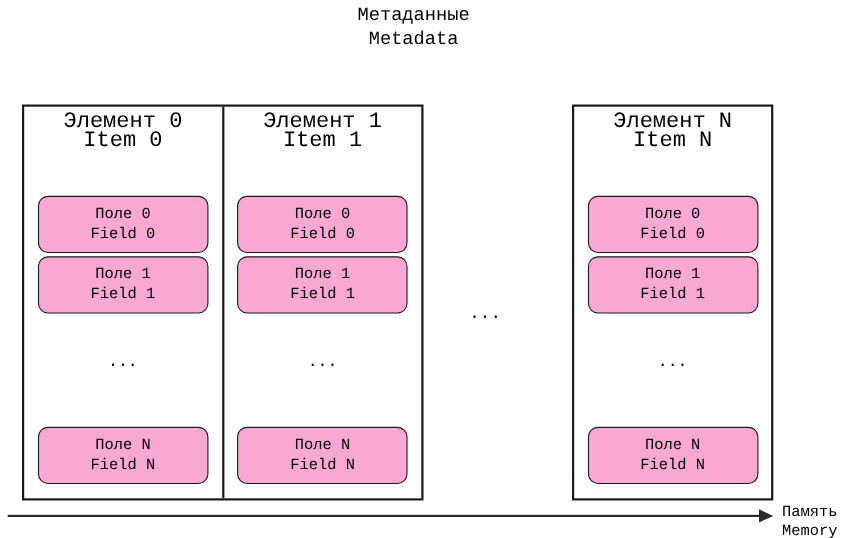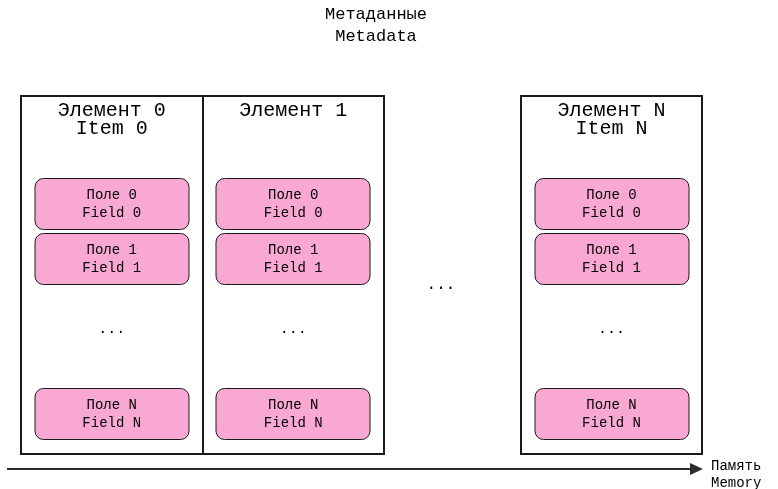--- a/index.html
+++ b/index.html
@@ -150,20 +150,21 @@
       <div class="col-ellipsis">...</div>
       <div class="field field-n">
         <div>Поле N</div>
         <div>Field N</div>
       </div>
     </div>
 
     <div class="col">
       <div class="item-header">
         <div>Элемент 1</div>
+        <div>Item 1</div>
       </div>
       <div class="field field-0">
         <div>Поле 0</div>
         <div>Field 0</div>
       </div>
       <div class="field field-1">
         <div>Поле 1</div>
         <div>Field 1</div>
       </div>
       <div class="col-ellipsis">...</div>

